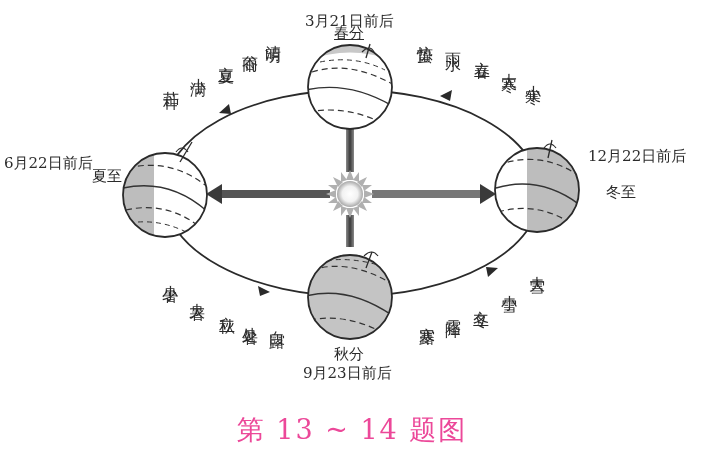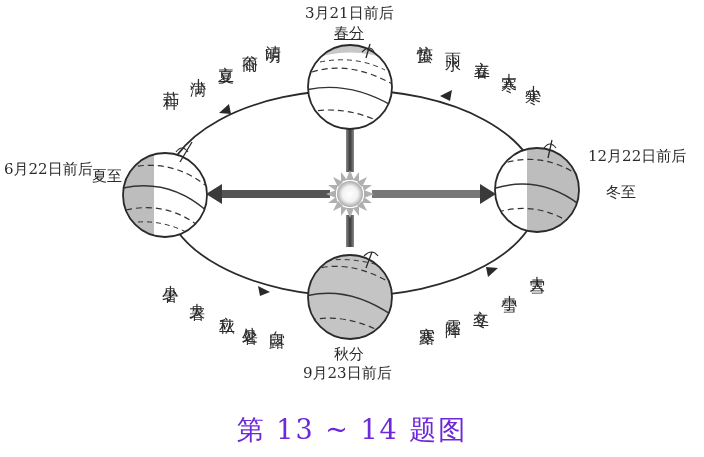--- a/index.html
+++ b/index.html
@@ -1,21 +1,21 @@
 <!DOCTYPE html>
 <html><head>
 <meta charset="utf-8">
 <style>
   html, body { margin:0; padding:0; background:#ffffff; }
   body { width:704px; height:457px; position:relative; overflow:hidden;
          font-family: "DejaVu Serif", "Liberation Serif", serif; color:#2a2a2a; }
   #diagram { position:absolute; left:0; top:0; width:704px; height:457px; }
   .lbl { position:absolute; font-size:15px; line-height:18px; color:#2b2b2b; white-space:nowrap; }
   .vert { position:absolute; font-size:16px; line-height:21px; width:18px; text-align:center; color:#2b2b2b; writing-mode: vertical-rl; letter-spacing:3px; }
-  .caption { position:absolute; left:0; width:704px; top:412px; text-align:center; font-size:27px; letter-spacing:2px; color:#6d28d9; }
+  .caption { position:absolute; left:0; width:704px; top:412px; text-align:center; font-size:27px; letter-spacing:2px; color:#ec4899; }
 </style>
 </head>
 <body>
 
 <svg id="diagram" viewBox="0 0 704 457" xmlns="http://www.w3.org/2000/svg">
   <defs>
     <clipPath id="cS">
         <circle cx="350" cy="87" r="42"></circle>
       </clipPath>
     <clipPath id="cW">
@@ -128,24 +128,24 @@
       <path d="M498 165 Q540 150 578 175" fill="none" stroke="#333" stroke-width="1.2" stroke-dasharray="6,4"></path>
       <path d="M496 188 Q540 175 580 205" fill="none" stroke="#333" stroke-width="1.4"></path>
       <path d="M498 212 Q540 200 578 228" fill="none" stroke="#333" stroke-width="1.2" stroke-dasharray="6,4"></path>
     </g>
     <circle cx="537" cy="190" r="42" fill="none" stroke="#2a2a2a" stroke-width="1.8"></circle>
     <line x1="552" y1="140" x2="548" y2="158" stroke="#2a2a2a" stroke-width="1.3"></line>
     <path d="M544 148 q6 -8 12 0" fill="none" stroke="#2a2a2a" stroke-width="1.2"></path>
   </g>
 </svg>
 
-<div class="lbl" style="left:305px; top:4px;">3月21日前后</div>
+<div class="lbl" style="left:305px; top:12px;">3月21日前后</div>
 <div class="lbl" style="left:334px; top:24px;text-decoration:underline;">春分</div>
 
-<div class="lbl" style="left:4px; top:160px;">6月22日前后</div>
+<div class="lbl" style="left:4px; top:154px;">6月22日前后</div>
 <div class="lbl" style="left:72px; top:167px;margin-left:20px;">夏至</div>
 
 <div class="lbl" style="left:334px; top:345px;text-align:right;">秋分</div>
 <div class="lbl" style="left:303px; top:364px;">9月23日前后</div>
 
 <div class="lbl" style="left:588px; top:147px;">12月22日前后</div>
 <div class="lbl" style="left:588px; top:183px;margin-left:18px;">冬至</div>
 
 <div class="vert" style="left:266px; top:32px;">清明</div>
 <div class="vert" style="left:243px; top:42px;">谷雨</div>

